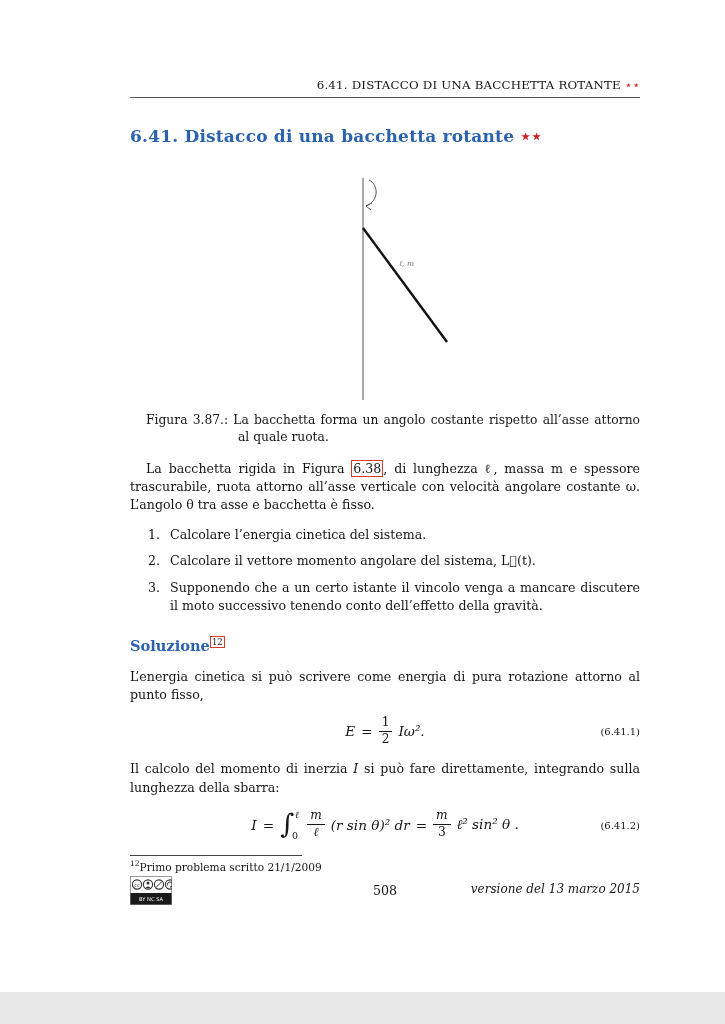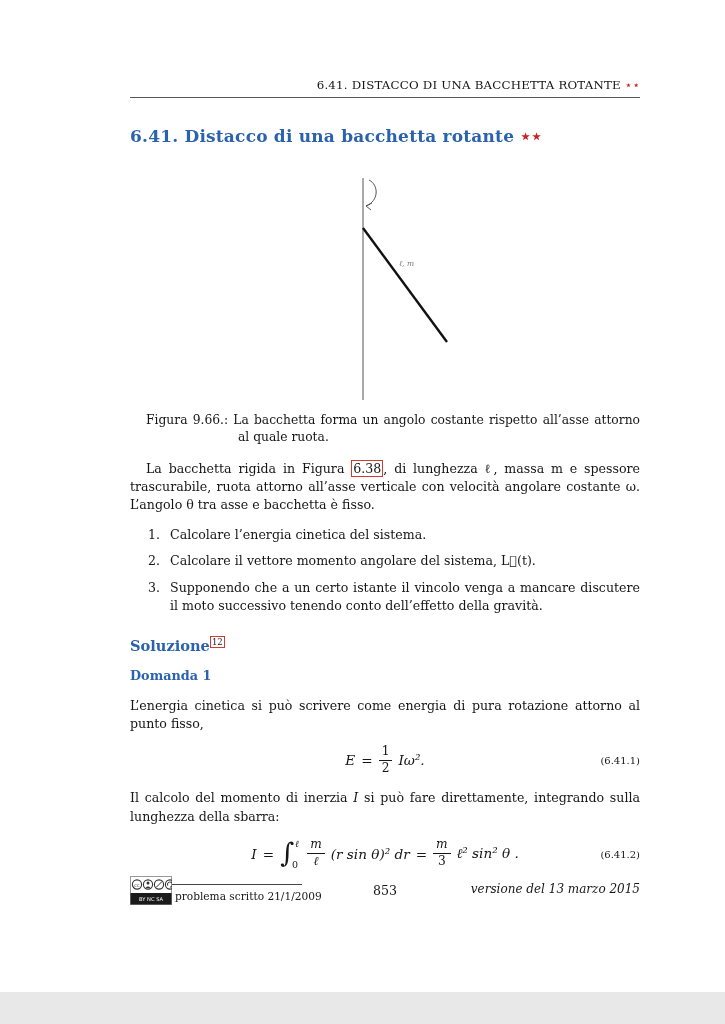--- a/index.html
+++ b/index.html
@@ -90,21 +90,21 @@
         <line x1="70" y1="2" x2="70" y2="224" stroke="#555" stroke-width="1"></line>
 
         <path d="M 76 4 C 86 9, 86 25, 73 30" fill="none" stroke="#555" stroke-width="1"></path>
         <path d="M 73 30 L 79 27 M 73 30 L 78 34" fill="none" stroke="#555" stroke-width="1"></path>
 
         <line x1="70" y1="52" x2="154" y2="166" stroke="#111" stroke-width="2.4"></line>
 
         <text x="106" y="90" font-size="7.5" fill="#777">ℓ, m</text>
       </svg>
       <figcaption class="caption">
-        <span>Figura 9.66.:</span>
+        <span>Figura 3.87.:</span>
         <span>La bacchetta forma un angolo costante rispetto all’asse attorno al quale ruota.</span>
       </figcaption>
     </figure>
 
     <p class="para indent"><span>La bacchetta rigida in Figura </span><a href="#" class="redbox">6.38</a><span>, di lunghezza ℓ, massa m e spessore trascurabile, ruota attorno all’asse verticale con velocità angolare costante ω. L’angolo θ tra asse e bacchetta è fisso.</span></p>
 
     <div class="task-list">
       <div class="task-item">
         <span class="task-num">1.</span>
         <span class="task-text">Calcolare l’energia cinetica del sistema.</span>
@@ -114,21 +114,20 @@
         <span class="task-text">Calcolare il vettore momento angolare del sistema, L⃗(t).</span>
       </div>
       <div class="task-item">
         <span class="task-num">3.</span>
         <span class="task-text">Supponendo che a un certo istante il vincolo venga a mancare discutere il moto successivo tenendo conto dell’effetto della gravità.</span>
       </div>
     </div>
 
     <h2 class="soluzione"><span>Soluzione</span><sup><a href="#" class="redbox">12</a></sup></h2>
 
-    <h3 class="domanda">Domanda 1</h3>
 
     <p class="para">L’energia cinetica si può scrivere come energia di pura rotazione attorno al punto fisso,</p>
 
     <div class="eq">
       <span class="it">E</span>
       <span class="up">=</span>
       <span class="frac up">
         <span class="top">1</span>
         <span class="bot">2</span>
       </span>
@@ -177,16 +176,16 @@
       <circle cx="18" cy="8.5" r="4.6" fill="none" stroke="#333" stroke-width="1.1"></circle>
       <circle cx="18" cy="7" r="1.5" fill="#333"></circle>
       <path d="M 15.5 12 Q 18 9.2 20.5 12 Z" fill="#333"></path>
       <circle cx="29" cy="8.5" r="4.6" fill="none" stroke="#333" stroke-width="1.1"></circle>
       <path d="M 26 11.5 L 32 5.5" stroke="#333" stroke-width="1"></path>
       <circle cx="40" cy="8.5" r="4.6" fill="none" stroke="#333" stroke-width="1.1"></circle>
       <path d="M 37.6 9.5 A 2.6 2.6 0 1 1 40 11.2" fill="none" stroke="#333" stroke-width="1"></path>
       <rect x="0.5" y="17" width="41" height="11.5" fill="#1a1a1a"></rect>
       <text x="21" y="24.5" font-size="5.2" text-anchor="middle" fill="#ffffff" font-family="DejaVu Sans, sans-serif">BY NC SA</text>
     </svg>
-    <div class="page-num">853</div>
+    <div class="page-num">508</div>
     <div class="version">versione del 13 marzo 2015</div>
   </div>
 </div>
 
 </body></html>

